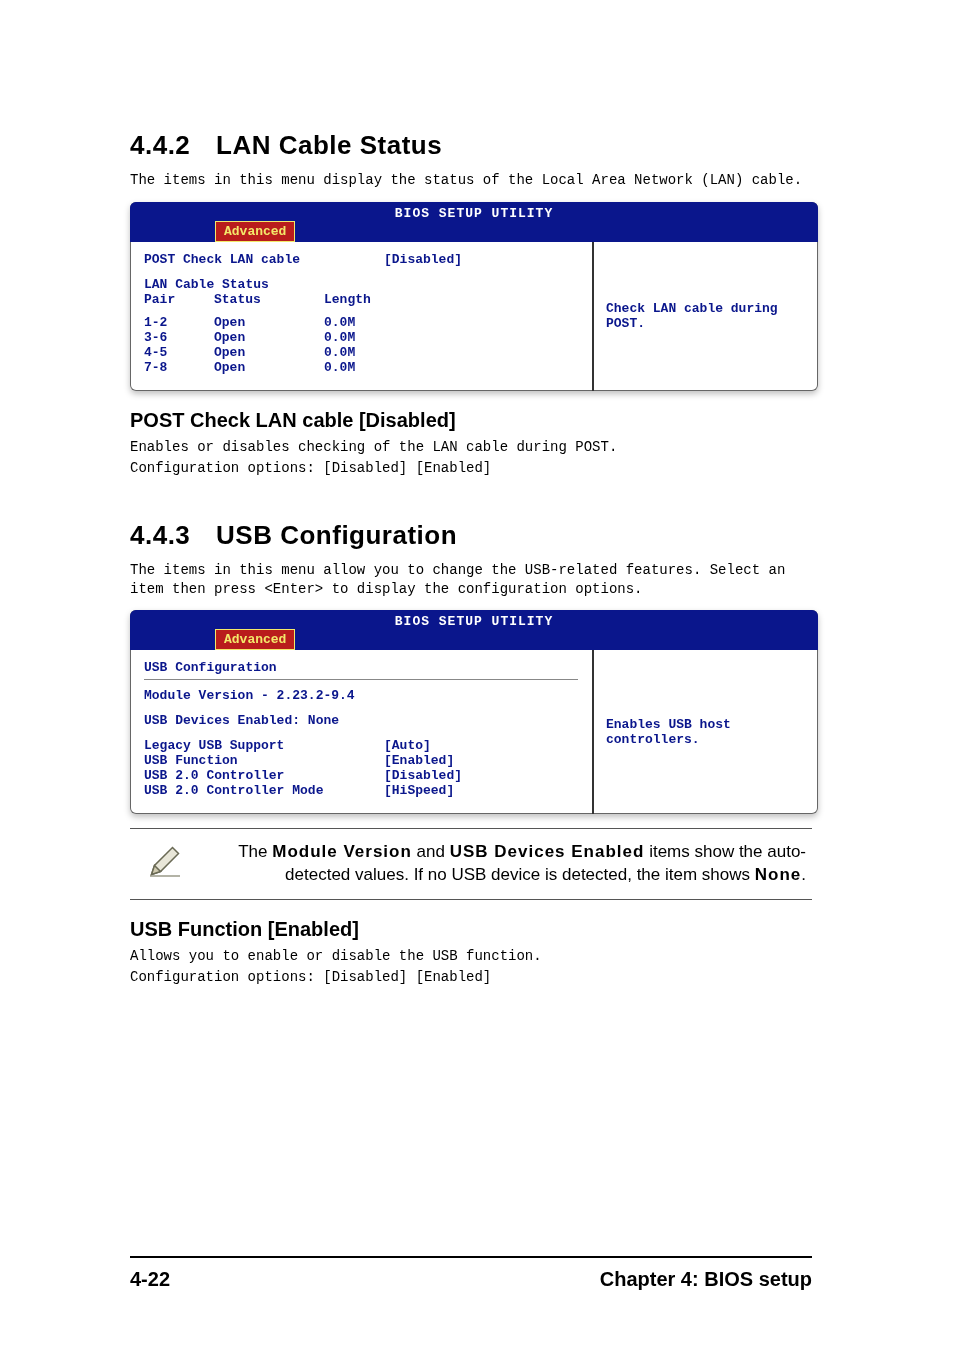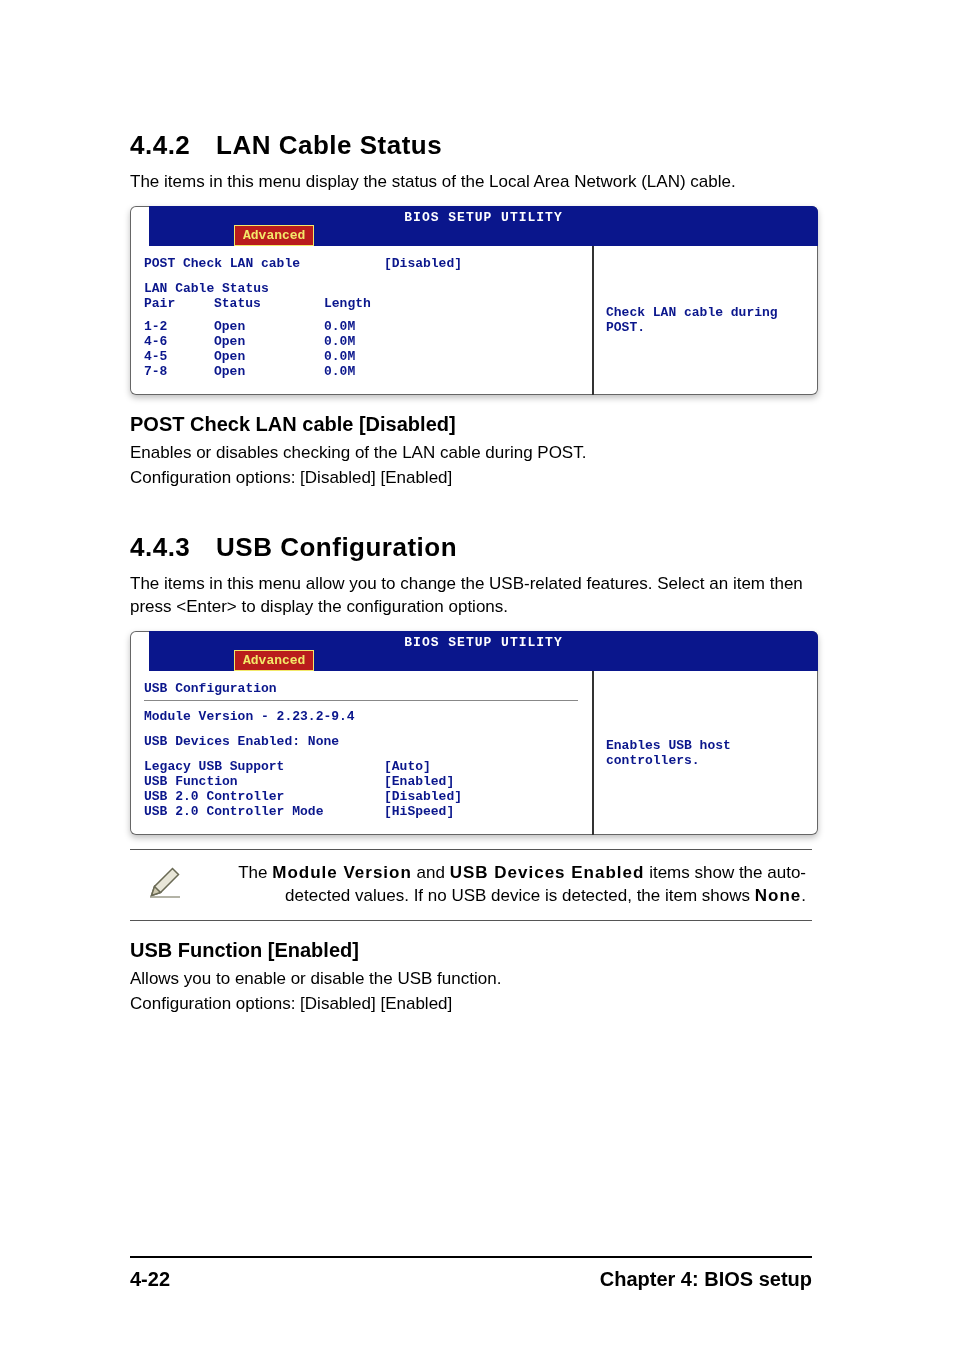--- a/index.html
+++ b/index.html
@@ -17,23 +17,24 @@
   position: relative;
 }
 h1.sec {
   font-size: 26px;
   font-weight: 700;
   margin: 0 0 10px 0;
   letter-spacing: 0.5px;
 }
 h1.sec .num { display:inline-block; margin-right: 18px; }
 p.body {
-  font-size: 17px;
+  font-size: 14px;
   line-height: 1.35;
   margin: 4px 0 12px 0;
+  font-family: Liberation Mono, monospace;
 }
 h2.sub {
   font-size: 20px;
   font-weight: 700;
   margin: 18px 0 6px 0;
 }
 
 .bios-box {
   width: 688px;
   margin: 12px 0 14px 0;
@@ -42,21 +43,20 @@
   background: #fff;
   overflow: hidden;
   font-family: "Courier New", monospace;
 }
 .bios-top {
   background: #0a168c;
   color: #fff;
   font-weight: 700;
   font-size: 13px;
   padding: 4px 0 0 0;
-  margin-left: 19px;
 }
 .bios-title { text-align: center; letter-spacing: 1px; }
 .bios-tab-row { display:flex; }
 .bios-tab {
   display:inline-block;
   padding: 2px 8px;
   margin-left: 85px;
   color: #f3e96a;
   border: 1px solid #f3e96a;
   background: #b91c1c;
@@ -155,21 +155,21 @@
           <span class="c2">Status</span>
           <span class="c3">Length</span>
         </div>
         <div style="height:8px"></div>
         <div class="tbl">
           <span class="c1">1-2</span>
           <span class="c2">Open</span>
           <span class="c3">0.0M</span>
         </div>
         <div class="tbl">
-          <span class="c1">4-6</span>
+          <span class="c1">3-6</span>
           <span class="c2">Open</span>
           <span class="c3">0.0M</span>
         </div>
         <div class="tbl">
           <span class="c1">4-5</span>
           <span class="c2">Open</span>
           <span class="c3">0.0M</span>
         </div>
         <div class="tbl">
           <span class="c1">7-8</span>

